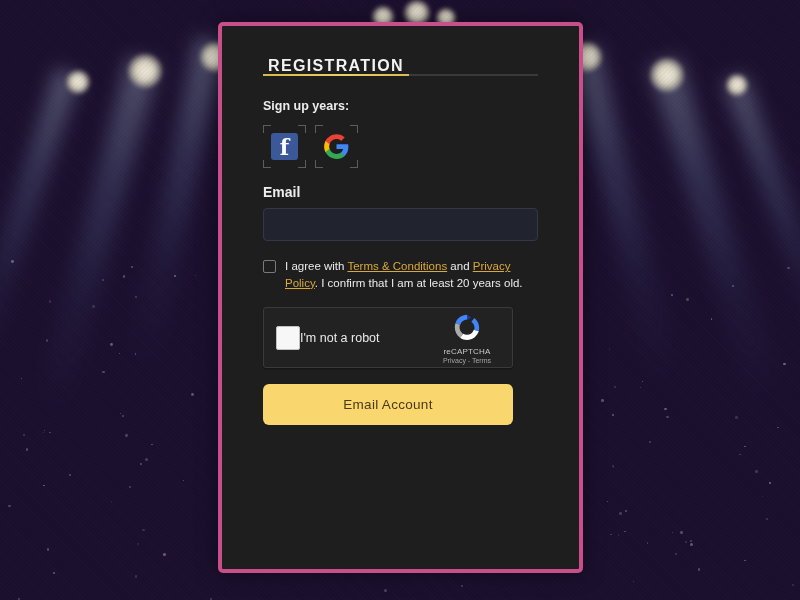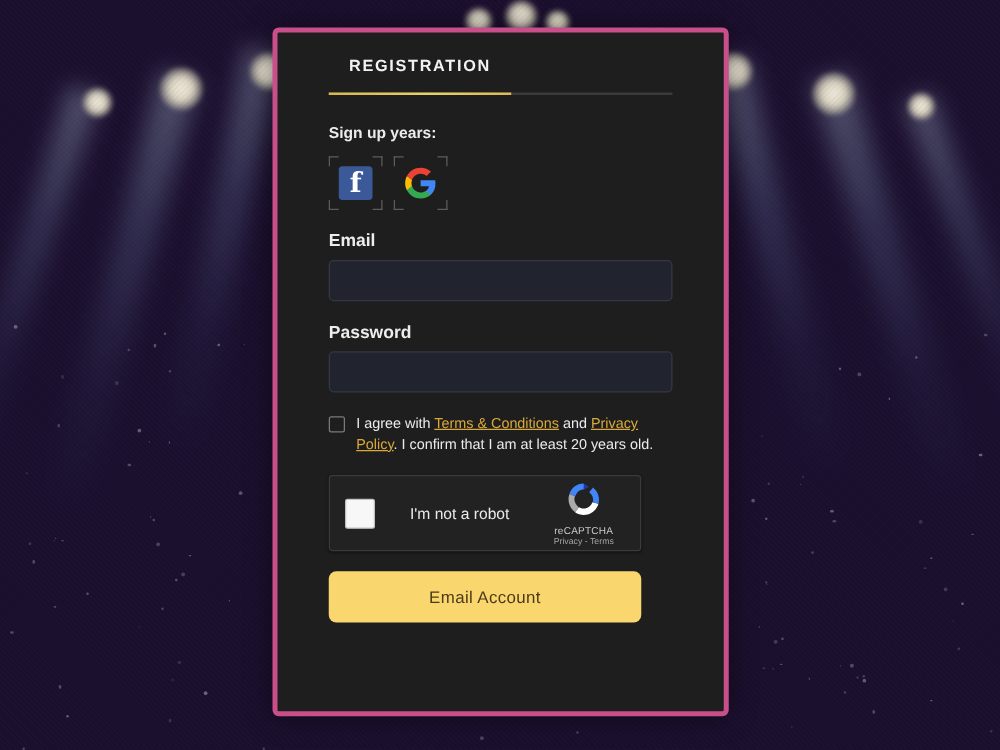--- a/index.html
+++ b/index.html
@@ -109,24 +109,24 @@
   }
 
   
   #tabs {
     display: flex;
     align-items: flex-end;
     padding-top: 26px;
     height: 50px;
   }
   .tab {
-    font-size: 13px;
+    font-size: 16px;
     letter-spacing: 1.35px;
     font-weight: bold;
-    padding-bottom: 16px;
+    padding-bottom: 1px;
     background: none;
     border: none;
     font-family: inherit;
     cursor: pointer;
   }
   .tab.active { color: #f2f2f2; width: 146px; text-align: center; }
   .tab.inactive { color: #b9b4ad; font-weight: normal; width: 136px; text-align: center; }
   #tab-underline {
     position: relative;
     height: 2px;
@@ -291,21 +291,21 @@
     width: 24px; height: 24px;
     background: #f7f7f7;
     border: 1px solid #c2c2c2;
     border-radius: 2px;
     flex: 0 0 auto;
     cursor: pointer;
   }
   #recaptcha-label {
     color: #eaeaea;
     font-size: 12.5px;
-    margin-left: 28px;
+    margin-left: 0;
     flex: 1 1 auto;
   }
   #recaptcha-brand {
     text-align: center;
     flex: 0 0 auto;
     width: 66px;
   }
   #recaptcha-brand .rc-name {
     color: #c9c9c9;
     font-size: 8px;
@@ -475,24 +475,20 @@
       </svg>
     </button>
   </div>
 
 
   <div class="field">
     <label class="field-label">Email</label>
     <input class="field-input" type="email" placeholder="" style="">
   </div>
 
-  <div class="field">
-    <label class="field-label">Password</label>
-    <input class="field-input" type="password" placeholder="" style="">
-  </div>
 
 
   <div id="terms-row">
     <div id="terms-checkbox"></div>
     <div id="terms-text">
       <span>I agree with </span><a class="link" href="#">Terms &amp; Conditions</a><span> and </span><a class="link" href="#">Privacy Policy</a><span>. I confirm that I am at least 20 years old.</span>
     </div>
   </div>
 
   <div id="recaptcha">

